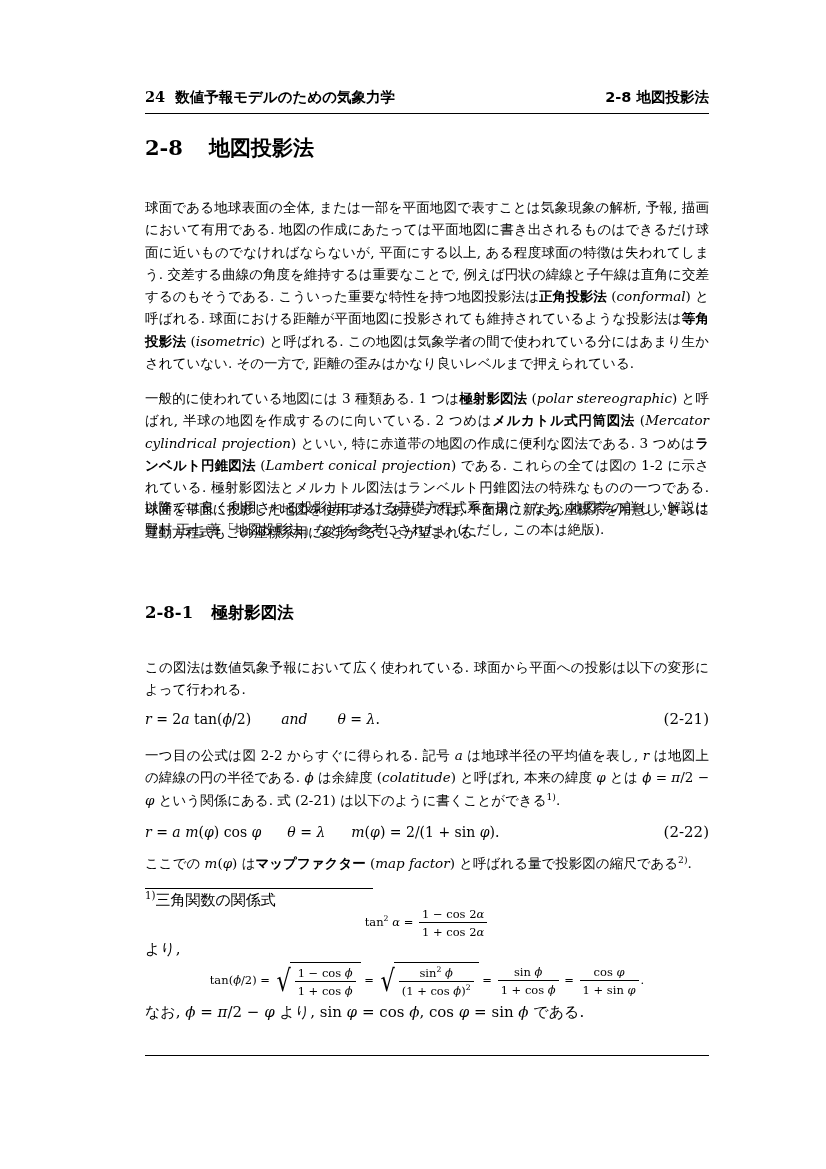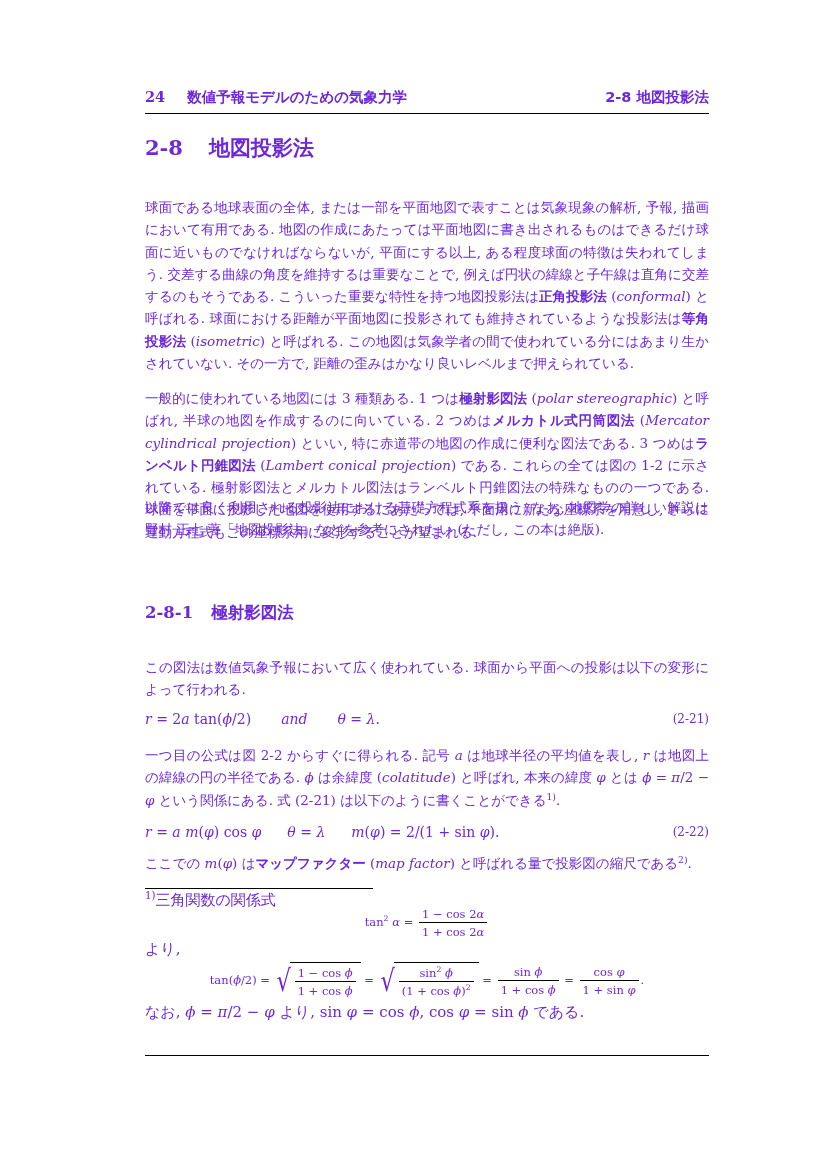--- a/index.html
+++ b/index.html
@@ -1,41 +1,41 @@
 <!DOCTYPE html>
 <html><head>
 <meta charset="utf-8">
 <style>
   html,body{margin:0;padding:0;background:#ffffff;}
-  .page{position:relative;width:826px;height:1169px;background:#fff;color:#6d28d9;
+  .page{position:relative;width:826px;height:1169px;background:#fff;color:#000000;
         font-family:"DejaVu Serif","Liberation Serif",serif;overflow:hidden;}
   .content{position:absolute;left:145px;top:0;width:564px;height:1169px;}
   .blk{position:absolute;left:0;width:564px;}
 
   .header{top:88px;display:flex;align-items:baseline;border-bottom:1.5px solid #000;
           padding-bottom:6px;font-size:14.5px;font-weight:bold;}
   .header .pagenum{font-family:"DejaVu Serif","Liberation Serif",serif;}
-  .header .book{font-family:"DejaVu Sans","Liberation Sans",sans-serif;margin-left:22px;}
+  .header .book{font-family:"DejaVu Sans","Liberation Sans",sans-serif;margin-left:10px;}
   .header .secref{font-family:"DejaVu Sans","Liberation Sans",sans-serif;margin-left:auto;}
 
   .section-title{top:134px;font-size:21px;font-weight:bold;
           font-family:"DejaVu Sans","Liberation Sans",sans-serif;}
   .section-title .num{font-family:"DejaVu Serif","Liberation Serif",serif;margin-right:26px;}
 
   .subsection-title{top:602px;font-size:16.5px;font-weight:bold;
           font-family:"DejaVu Sans","Liberation Sans",sans-serif;}
   .subsection-title .num{font-family:"DejaVu Serif","Liberation Serif",serif;margin-right:18px;}
 
   .para{font-size:13.5px;line-height:22.3px;text-align:justify;}
   .p1{top:196px;} .p2{top:387px;} .p3{top:496px;}
   .p4{top:656px;} .p5{top:744px;} .p6{top:852px;}
 
   .eq{font-size:14px;text-align:left;}
   .eq1{top:711px;} .eq2{top:824px;}
-  .eqnum{position:absolute;right:0;top:50%;transform:translateY(-50%);font-size:12px;}
+  .eqnum{position:absolute;right:0;top:50%;transform:translateY(-50%);font-size:15px;}
 
   .fn-rule{top:888px;width:228px;border-top:1px solid #000;}
   .fn{font-size:15px;line-height:16px;}
   .fn1-label{top:892px;}
   .fn-eq{text-align:center;font-size:11.5px;}
   .fn-eq1{top:906px;}
   .fn-more{top:941px;}
   .fn-eq2{top:962px;}
   .fn-note{top:1004px;}
   .fn2{top:1020px;}

